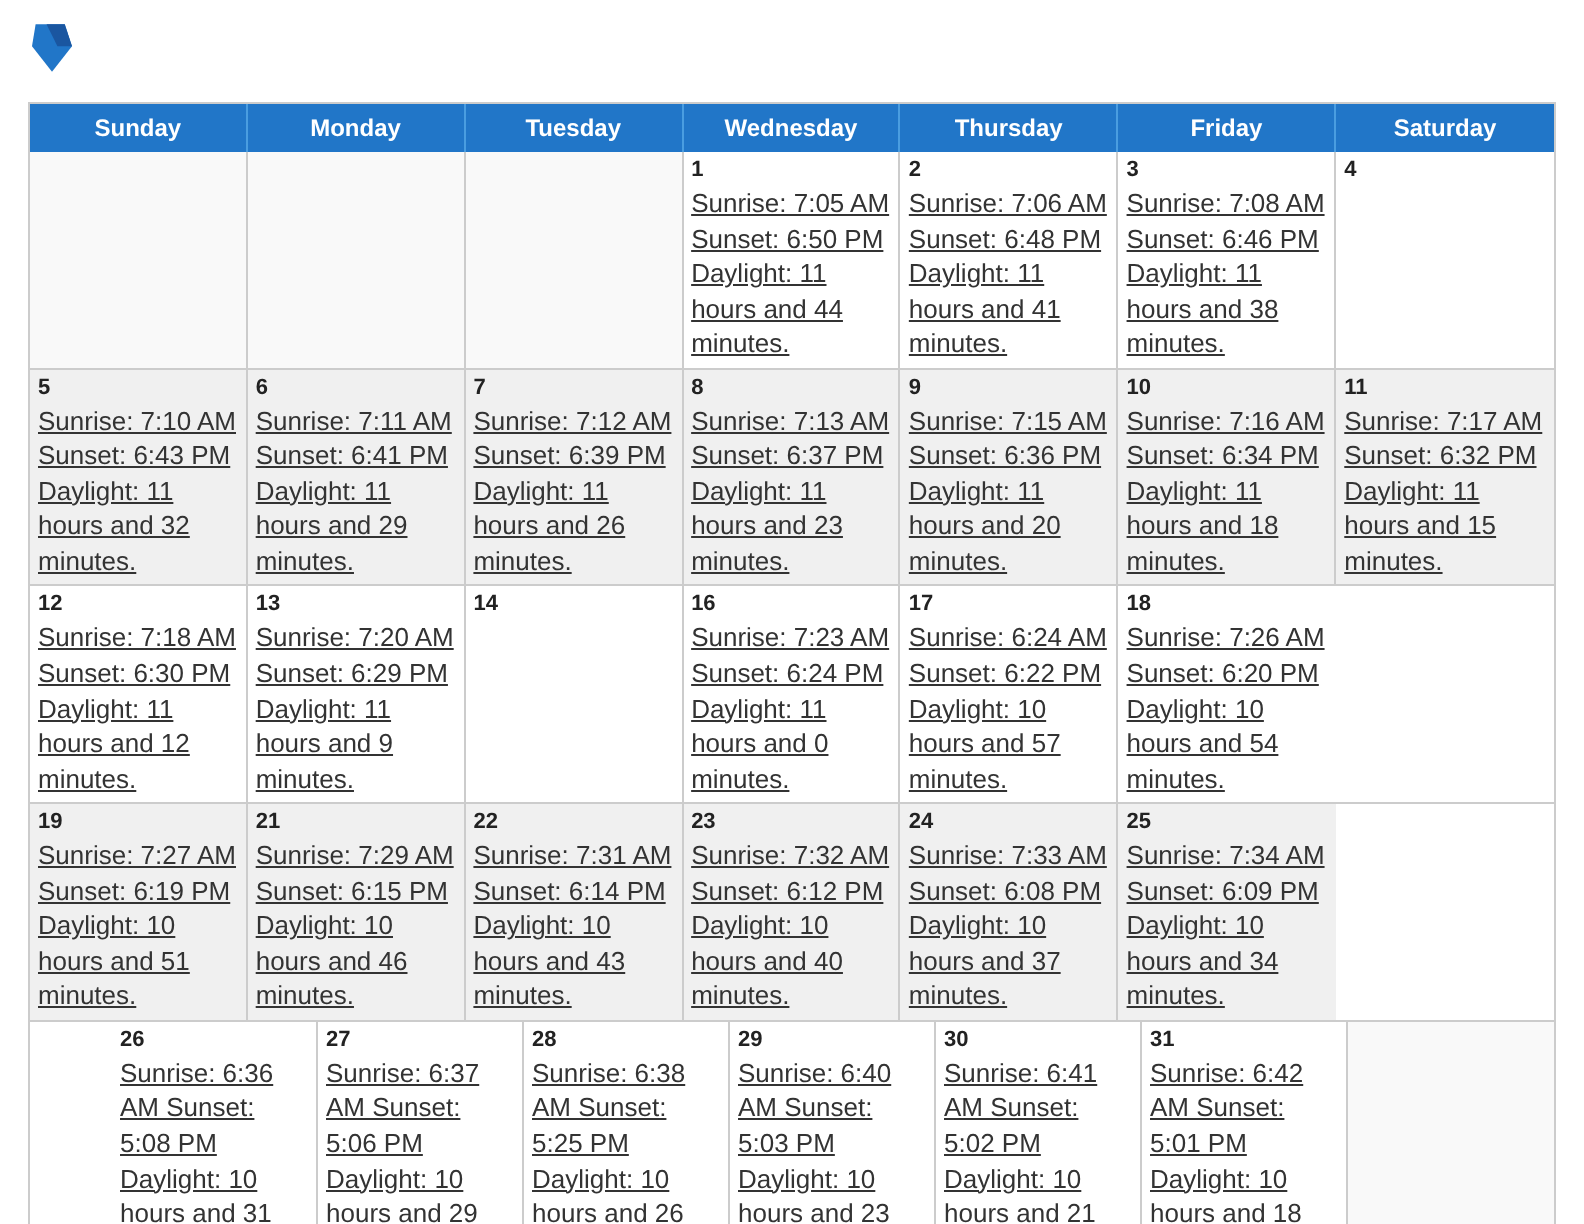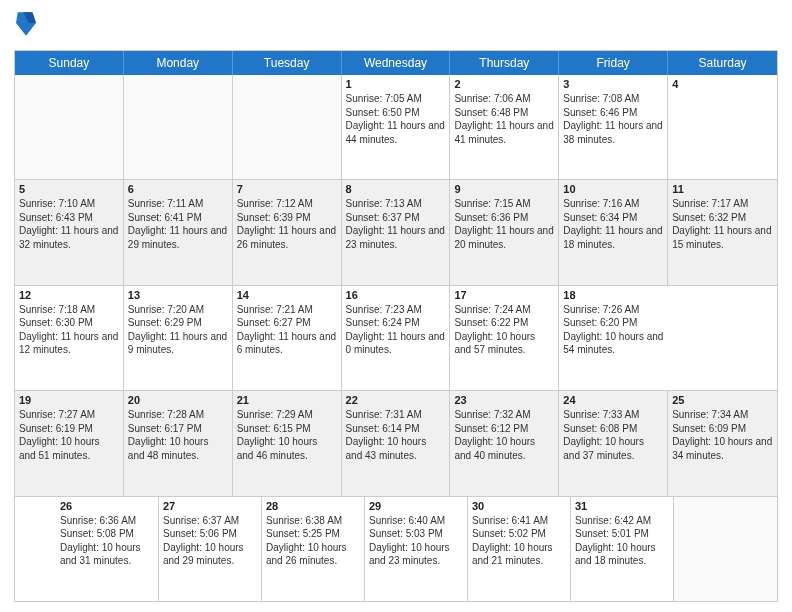--- a/index.html
+++ b/index.html
@@ -59,21 +59,21 @@
       border: 1px solid #ccc;
     }
     .cal-header {
       display: grid;
       grid-template-columns: repeat(7, 1fr);
       background: #2176c8;
     }
     .cal-header-cell {
       color: #fff;
       font-size: 12px;
-      font-weight: normal;
+      font-weight: bold;
       padding: 5px 4px;
       text-align: center;
       border-right: 1px solid #4a9de0;
     }
     .cal-header-cell:last-child { border-right: none; }
     .cal-body {
       display: flex;
       flex-direction: column;
       flex: 1;
     }
@@ -95,23 +95,24 @@
     .cal-cell:last-child { border-right: none; }
     .cal-cell.empty { background: #f9f9f9; }
     .cal-cell.shaded { background: #f0f0f0; }
     .day-num {
       font-size: 11px;
       font-weight: bold;
       margin-bottom: 2px;
       color: #222;
     }
     .cell-text {
-      font-size: 10px;
+      font-size: 13px;
       line-height: 1.35;
       color: #333;
+      text-decoration: underline;
     }
   </style>
 </head>
 <body>
 
 <div class="page">
   <div class="header">
     <div class="logo">
       <div>
         <svg class="logo-icon" viewBox="0 0 22 30">
@@ -219,55 +220,46 @@
 Daylight: 11 hours and 12 minutes.</div>
           </div>
           <div class="cal-cell">
             <div class="day-num">13</div>
             <div class="cell-text">Sunrise: 7:20 AM
 Sunset: 6:29 PM
 Daylight: 11 hours and 9 minutes.</div>
           </div>
           <div class="cal-cell">
             <div class="day-num">14</div>
-            <div class="cell-text">Sunrise: 7:21 AM
-Sunset: 6:27 PM
-Daylight: 11 hours and 6 minutes.</div>
           </div>
           <div class="cal-cell">
             <div class="day-num">16</div>
             <div class="cell-text">Sunrise: 7:23 AM
 Sunset: 6:24 PM
 Daylight: 11 hours and 0 minutes.</div>
           </div>
           <div class="cal-cell">
             <div class="day-num">17</div>
-            <div class="cell-text">Sunrise: 7:24 AM
+            <div class="cell-text">Sunrise: 6:24 AM
 Sunset: 6:22 PM
 Daylight: 10 hours and 57 minutes.</div>
           </div>
           <div class="cal-cell">
             <div class="day-num">18</div>
             <div class="cell-text">Sunrise: 7:26 AM
 Sunset: 6:20 PM
 Daylight: 10 hours and 54 minutes.</div>
           </div>
         </div>
         <div class="cal-row">
           <div class="cal-cell shaded">
             <div class="day-num">19</div>
             <div class="cell-text">Sunrise: 7:27 AM
 Sunset: 6:19 PM
 Daylight: 10 hours and 51 minutes.</div>
-          </div>
-          <div class="cal-cell shaded">
-            <div class="day-num">20</div>
-            <div class="cell-text">Sunrise: 7:28 AM
-Sunset: 6:17 PM
-Daylight: 10 hours and 48 minutes.</div>
           </div>
           <div class="cal-cell shaded">
             <div class="day-num">21</div>
             <div class="cell-text">Sunrise: 7:29 AM
 Sunset: 6:15 PM
 Daylight: 10 hours and 46 minutes.</div>
           </div>
           <div class="cal-cell shaded">
             <div class="day-num">22</div>
             <div class="cell-text">Sunrise: 7:31 AM

